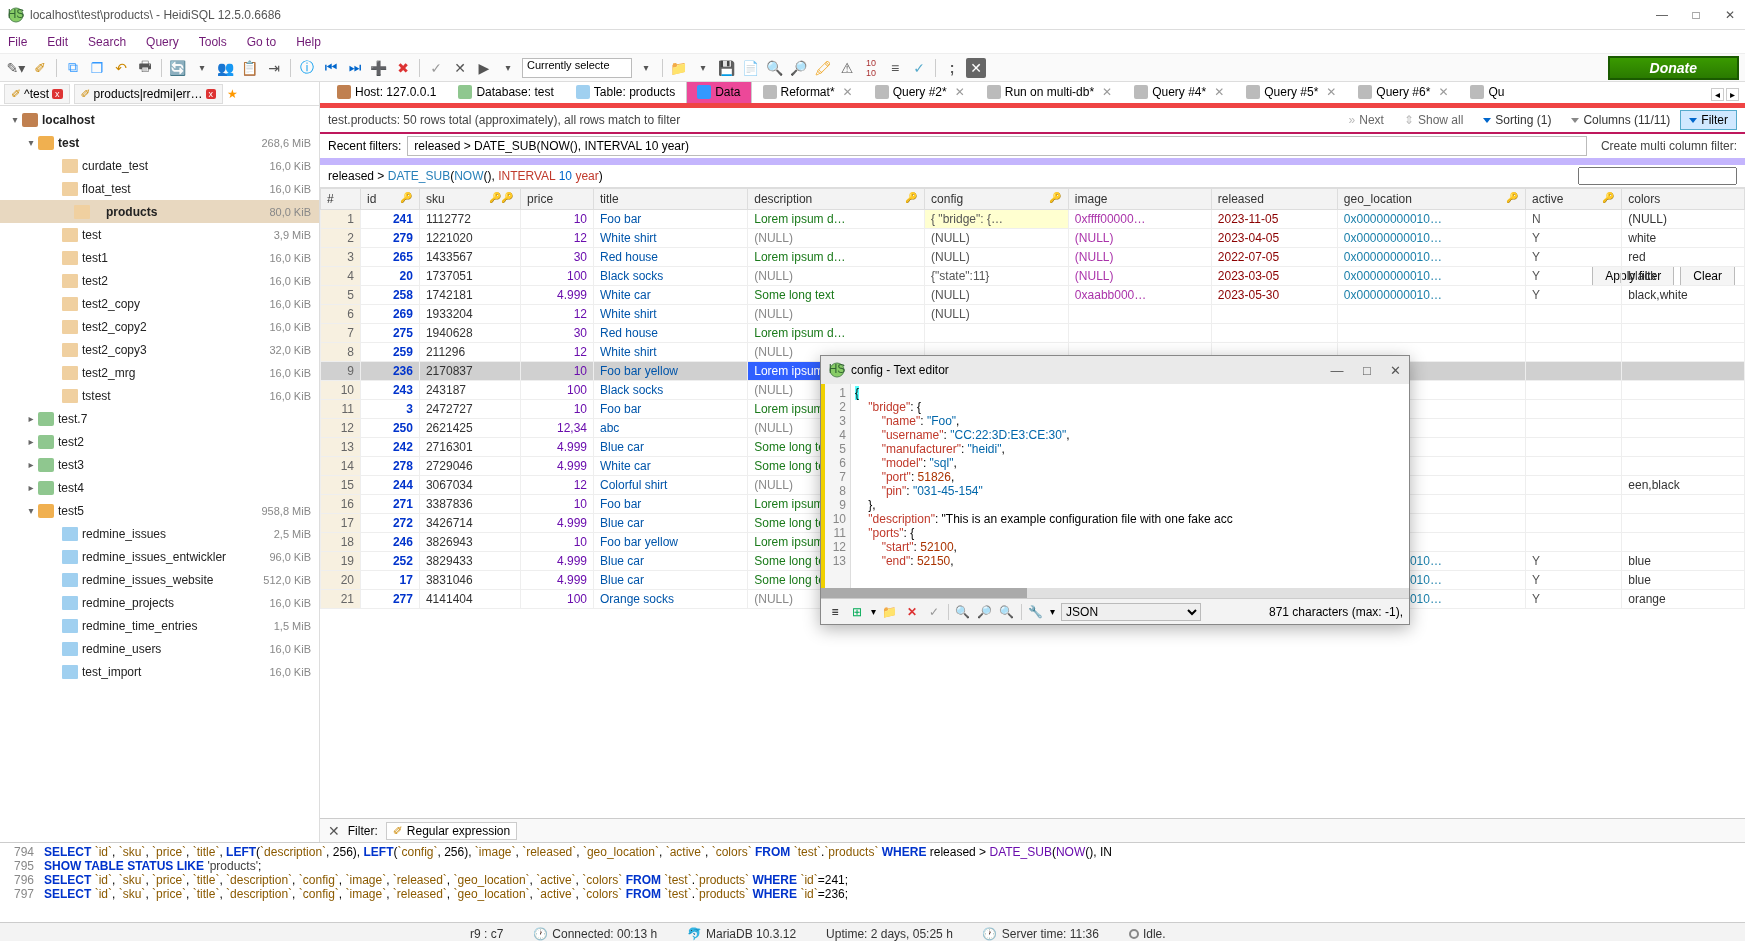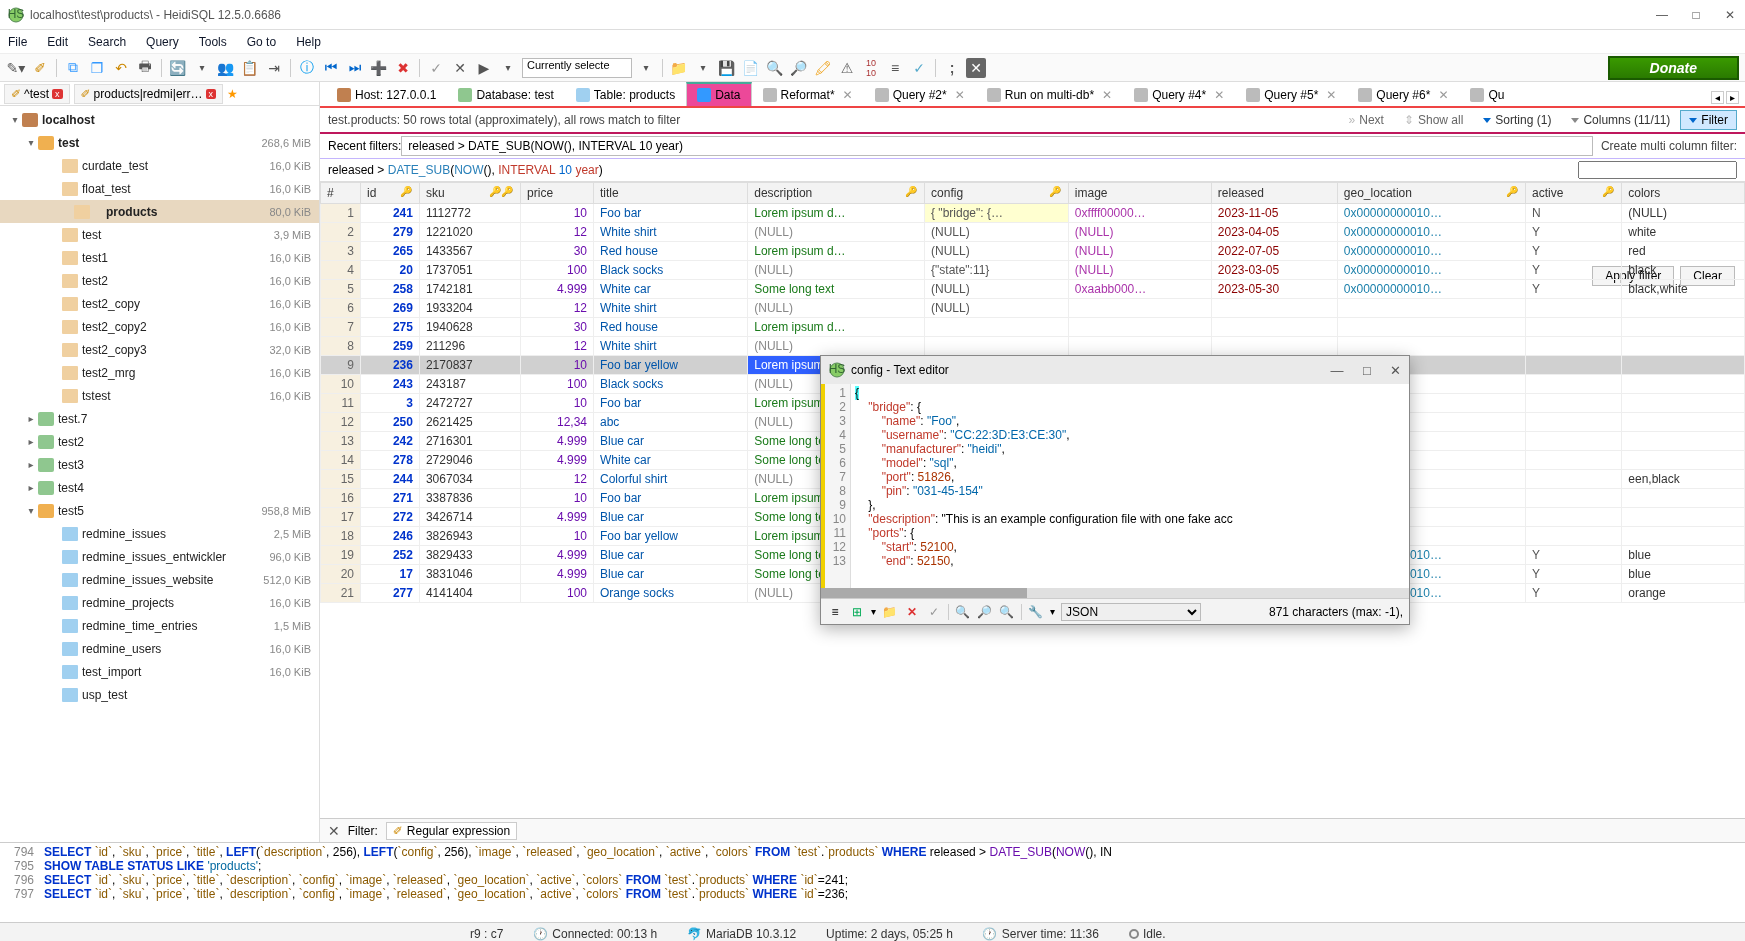--- a/index.html
+++ b/index.html
@@ -5,21 +5,21 @@
 * { margin: 0; padding: 0; box-sizing: border-box; font-family: "Segoe UI", Tahoma, sans-serif; font-size: 12px; }
 body { background: #f0f0f0; width: 1745px; height: 941px; overflow: hidden; position: relative; }
 
 .titlebar { height: 30px; background: #fff; display: flex; align-items: center; padding: 0 8px; border-bottom: 1px solid #ddd; }
 .titlebar .app-icon { width: 16px; height: 16px; margin-right: 6px; }
 .titlebar .title { flex: 1; color: #555; }
 .titlebar .win-btns { display: flex; gap: 20px; }
 .titlebar .win-btns span { width: 14px; text-align: center; color: #555; cursor: default; }
 
 .menubar { height: 24px; background: #fff; display: flex; align-items: center; padding: 0 8px; gap: 20px; border-bottom: 1px solid #eee; }
-.menubar span { color: #0f172a; }
+.menubar span { color: #701a75; }
 
 .toolbar { height: 28px; background: #fafafa; display: flex; align-items: center; padding: 0 6px; gap: 4px; border-bottom: 1px solid #ddd; }
 .toolbar .tb-item { width: 20px; height: 20px; display: flex; align-items: center; justify-content: center; font-size: 14px; color: #555; }
 .toolbar .tb-sep { width: 1px; height: 18px; background: #ccc; margin: 0 2px; }
 .toolbar .tb-combo { height: 20px; border: 1px solid #bbb; padding: 0 4px; font-size: 11px; background: #fff; width: 110px; overflow: hidden; white-space: nowrap; text-overflow: ellipsis; }
 .donate-btn { margin-left: auto; background: linear-gradient(#3a9a00,#2a7a00); color: #fff; border: 2px solid #1a5a00; padding: 2px 40px; font-weight: bold; font-style: italic; font-size: 14px; }
 
 .main { display: flex; height: 760px; }
 
 .sidebar { width: 320px; background: #fff; border-right: 1px solid #ddd; display: flex; flex-direction: column; overflow: hidden; }
@@ -38,38 +38,38 @@
 .tree-row.lvl0 { padding-left: 8px; }
 .tree-row.lvl1 { padding-left: 24px; }
 .tree-row.lvl2 { padding-left: 48px; }
 .icon-db { background: #8fc78f; border-radius: 2px; }
 .icon-db-o { background: #f0b050; border-radius: 2px; }
 .icon-tbl { background: #a0d0f0; border-radius: 1px; }
 .icon-tbl-o { background: #f0d0a0; border-radius: 1px; }
 .icon-host { background: #c08050; border-radius: 2px; }
 
 .content { flex: 1; display: flex; flex-direction: column; background: #fff; position: relative; }
-.content-tabs { height: 26px; display: flex; align-items: flex-end; border-bottom: 2px solid #ef4444; padding: 0 6px; overflow: hidden; }
+.content-tabs { height: 26px; display: flex; align-items: flex-end; border-bottom: 5px solid #ef4444; padding: 0 6px; overflow: hidden; }
 .ctab { padding: 4px 10px; border: 1px solid transparent; border-bottom: none; display: flex; align-items: center; gap: 4px; font-size: 12px; white-space: nowrap; }
 .ctab.active { background: #ec4899; border-color: #ccc; border-top: 2px solid #4a9; }
 .ctab .ticon { width: 14px; height: 14px; display: inline-block; border-radius: 2px; }
 .ctab .close-x { color: #999; margin-left: 4px; }
 .ctab-nav { margin-left: auto; display: flex; gap: 2px; padding-bottom: 2px; }
 .ctab-nav span { border: 1px solid #ccc; padding: 0 3px; font-size: 10px; }
 
 .data-header { height: 26px; display: flex; align-items: center; padding: 0 8px; border-bottom: 2px solid #be185d; }
 .data-header .summary { flex: 1; color: #444; }
 .data-header .nav-item { display: flex; align-items: center; gap: 4px; margin: 0 10px; color: #666; }
 .data-header .nav-item .arrow { color: #bbb; }
 .data-header .nav-item.active { color: #333; }
 .data-header .filter-dd { background: #d0e8ff; border: 1px solid #5ac; padding: 2px 8px; display: flex; align-items: center; gap: 4px; }
 .triangle-down { display: inline-block; width: 0; height: 0; border-left: 4px solid transparent; border-right: 4px solid transparent; border-top: 5px solid #06c; }
 .triangle-down.gray { border-top-color: #888; }
 
-.filter-row { display: flex; align-items: center; padding: 2px 8px; gap: 0; border-bottom: 1px solid #c4b5fd; }
+.filter-row { display: flex; align-items: center; padding: 2px 8px; gap: 6px; border-bottom: 7px solid #c4b5fd; }
 .filter-row .recent-combo { flex: 1; border: 1px solid #bbb; padding: 2px 6px; background: #fff; }
 .filter-row .multi-col { color: #444; margin-left: 8px; }
 
 .filter-expr-row { display: flex; align-items: center; padding: 2px 8px; border-bottom: 1px solid #ddd; font-family: Consolas, monospace; font-size: 12px; }
 .filter-expr { flex: 1; }
 .filter-expr .kw { color: #c0392b; }
 .filter-expr .fn { color: #2980b9; }
 .filter-expr .num { color: #0066cc; }
 .filter-btns { display: flex; gap: 6px; }
 .filter-btns button { border: 1px solid #bbb; background: #f5f5f5; padding: 2px 12px; }
@@ -103,21 +103,21 @@
 
 .filter-bar { height: 24px; display: flex; align-items: center; padding: 0 8px; gap: 8px; border-top: 1px solid #ccc; background: #f9f9f9; }
 .filter-bar .close-x { color: #555; font-size: 14px; }
 .filter-bar .re-btn { border: 1px solid #ccc; padding: 1px 6px; background: #fff; display: flex; align-items: center; gap: 4px; }
 
 .sql-log { height: 80px; background: #fff; border-top: 1px solid #ccc; font-family: Consolas, monospace; font-size: 12px; overflow: hidden; padding: 2px 0; }
 .sql-line { display: flex; padding: 0 8px; }
 .sql-line .ln { width: 36px; color: #888; text-align: right; padding-right: 10px; }
 .sql-line .code { white-space: nowrap; overflow: hidden; }
 .sql-kw { color: #0033cc; font-weight: bold; }
-.sql-str { color: #0369a1; }
+.sql-str { color: #404040; }
 .sql-id { color: #8b5a00; }
 .sql-fn { color: #6a0dad; }
 
 .statusbar { height: 22px; background: #f3f3f3; border-top: 1px solid #ccc; display: flex; align-items: center; padding: 0 10px; gap: 30px; font-size: 11px; color: #333; }
 .statusbar .cell { display: flex; align-items: center; gap: 4px; }
 .statusbar .clock { color: #0a7a2a; }
 .statusbar .dolphin { color: #aa6600; }
 .statusbar .idle-dot { width: 10px; height: 10px; border: 2px solid #888; border-radius: 50%; }
 
 .popup-editor { position: absolute; left: 820px; top: 355px; width: 590px; height: 270px; background: #fff; border: 1px solid #888; box-shadow: 0 4px 16px rgba(0,0,0,.3); display: flex; flex-direction: column; z-index: 100; }
@@ -370,26 +370,20 @@
           <span class="icon icon-tbl"></span>
           <span class="label">redmine_users</span>
           <span class="size">16,0 KiB</span>
         </div>
         <div class="tree-row lvl2">
           <span class="caret"></span>
           <span class="icon icon-tbl"></span>
           <span class="label">test_import</span>
           <span class="size">16,0 KiB</span>
         </div>
-        <div class="tree-row lvl2">
-          <span class="caret"></span>
-          <span class="icon icon-tbl"></span>
-          <span class="label">usp_test</span>
-          <span class="size"></span>
-        </div>
       </div>
   </div>
 
   <div class="content">
     <div class="content-tabs" id="ctabs">
     <span class="ctab">
           <span class="ticon" style="background:#c08050"></span>
           <span>Host: 127.0.0.1</span>
         </span>
         <span class="ctab">

